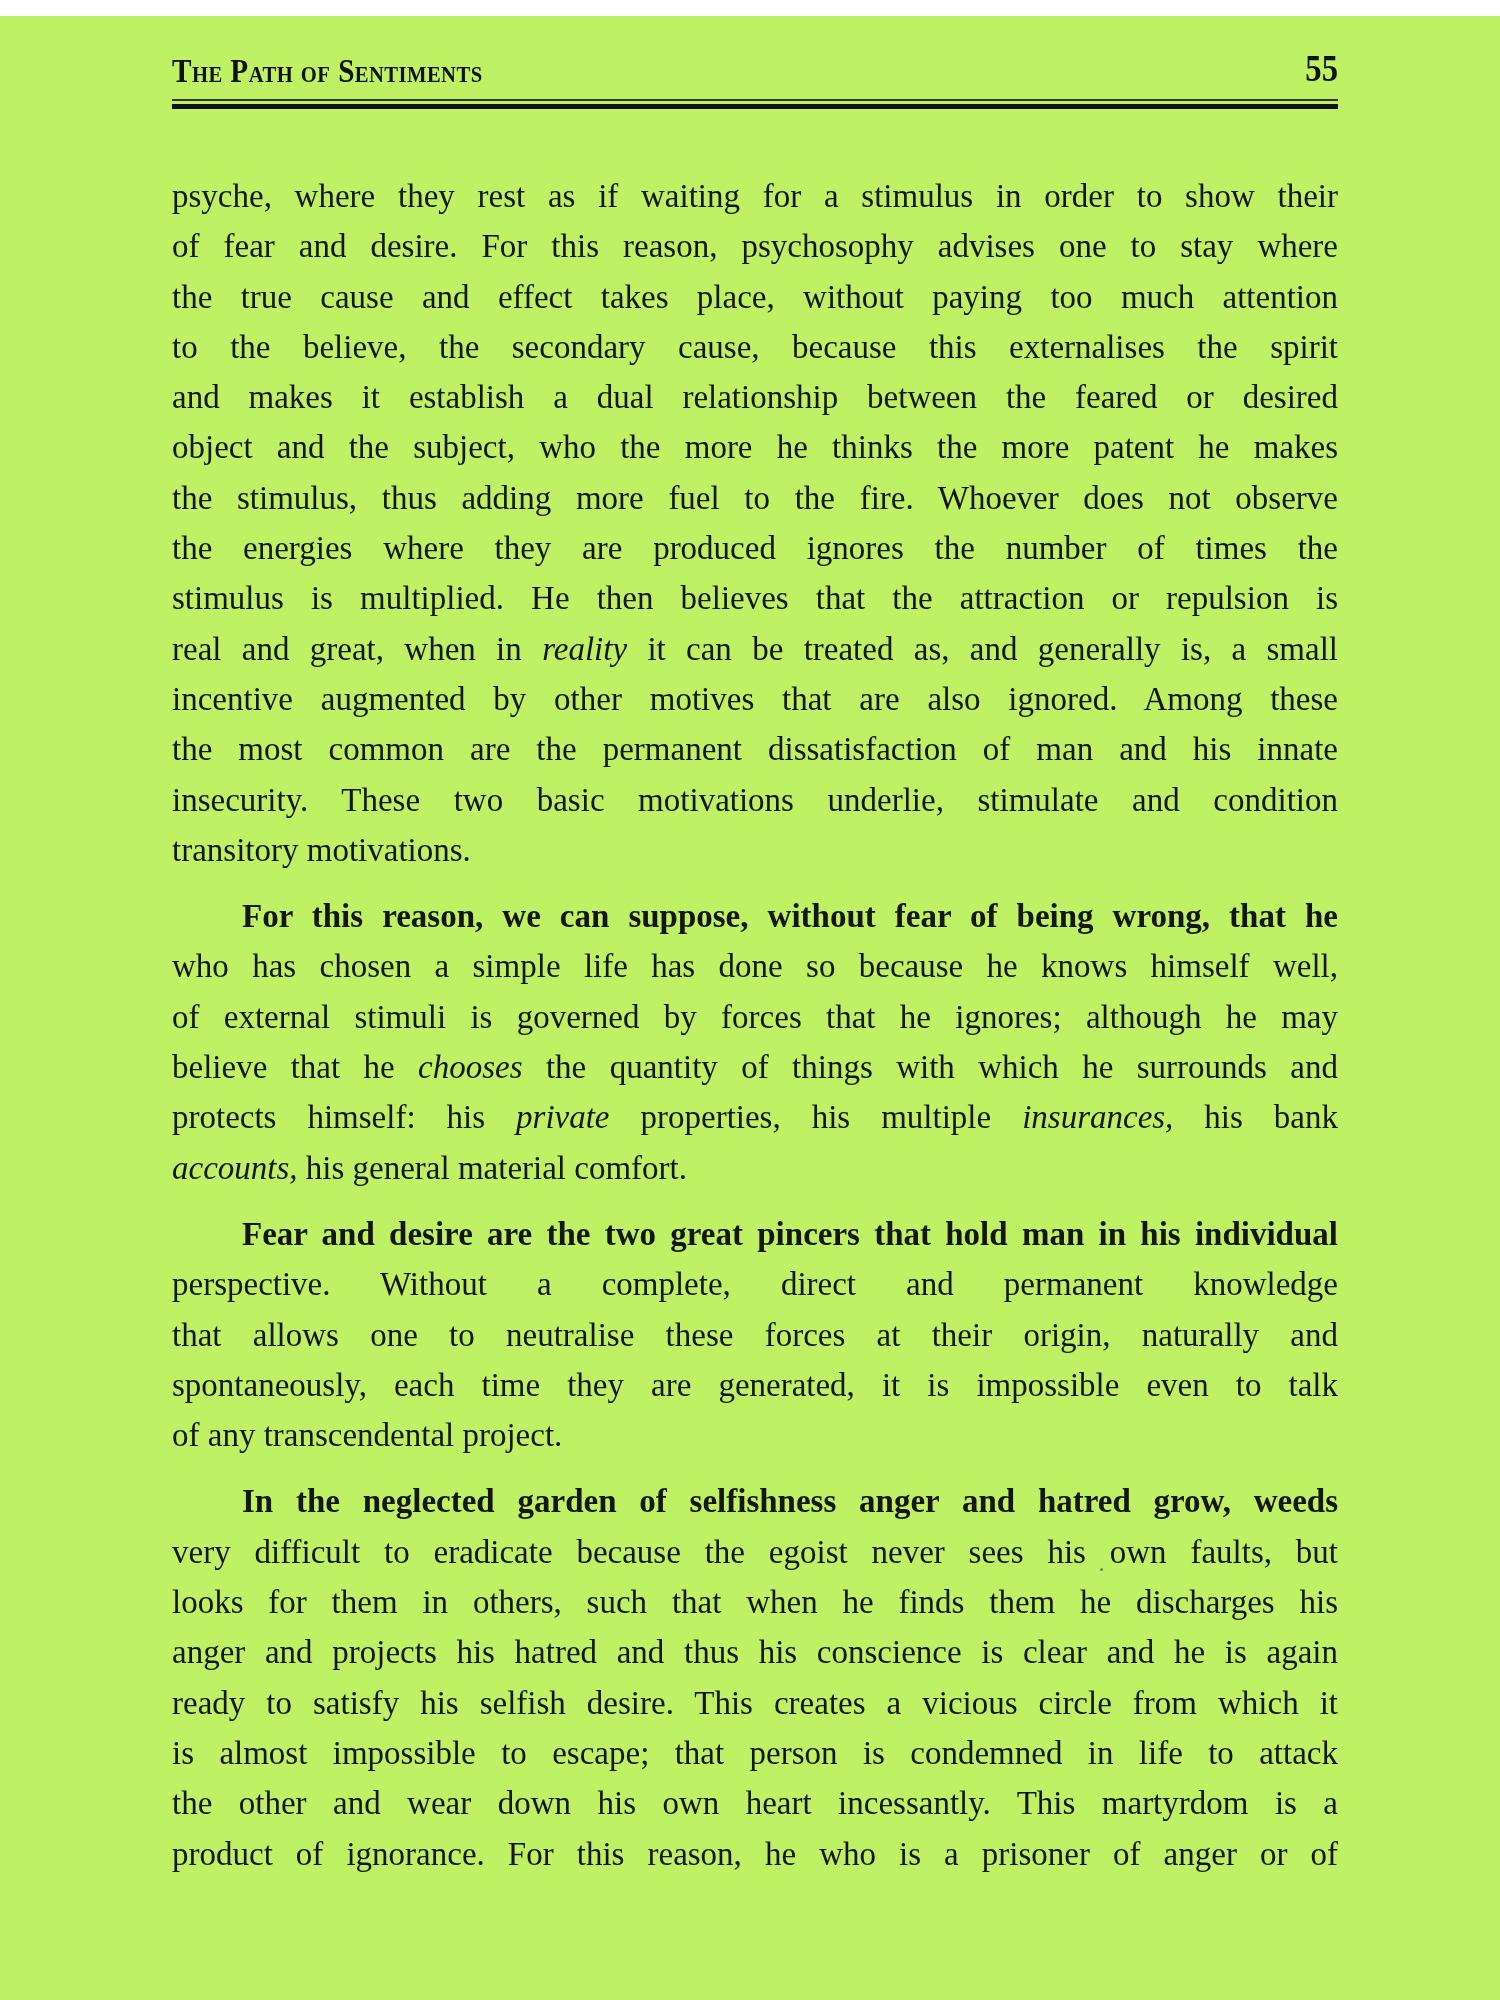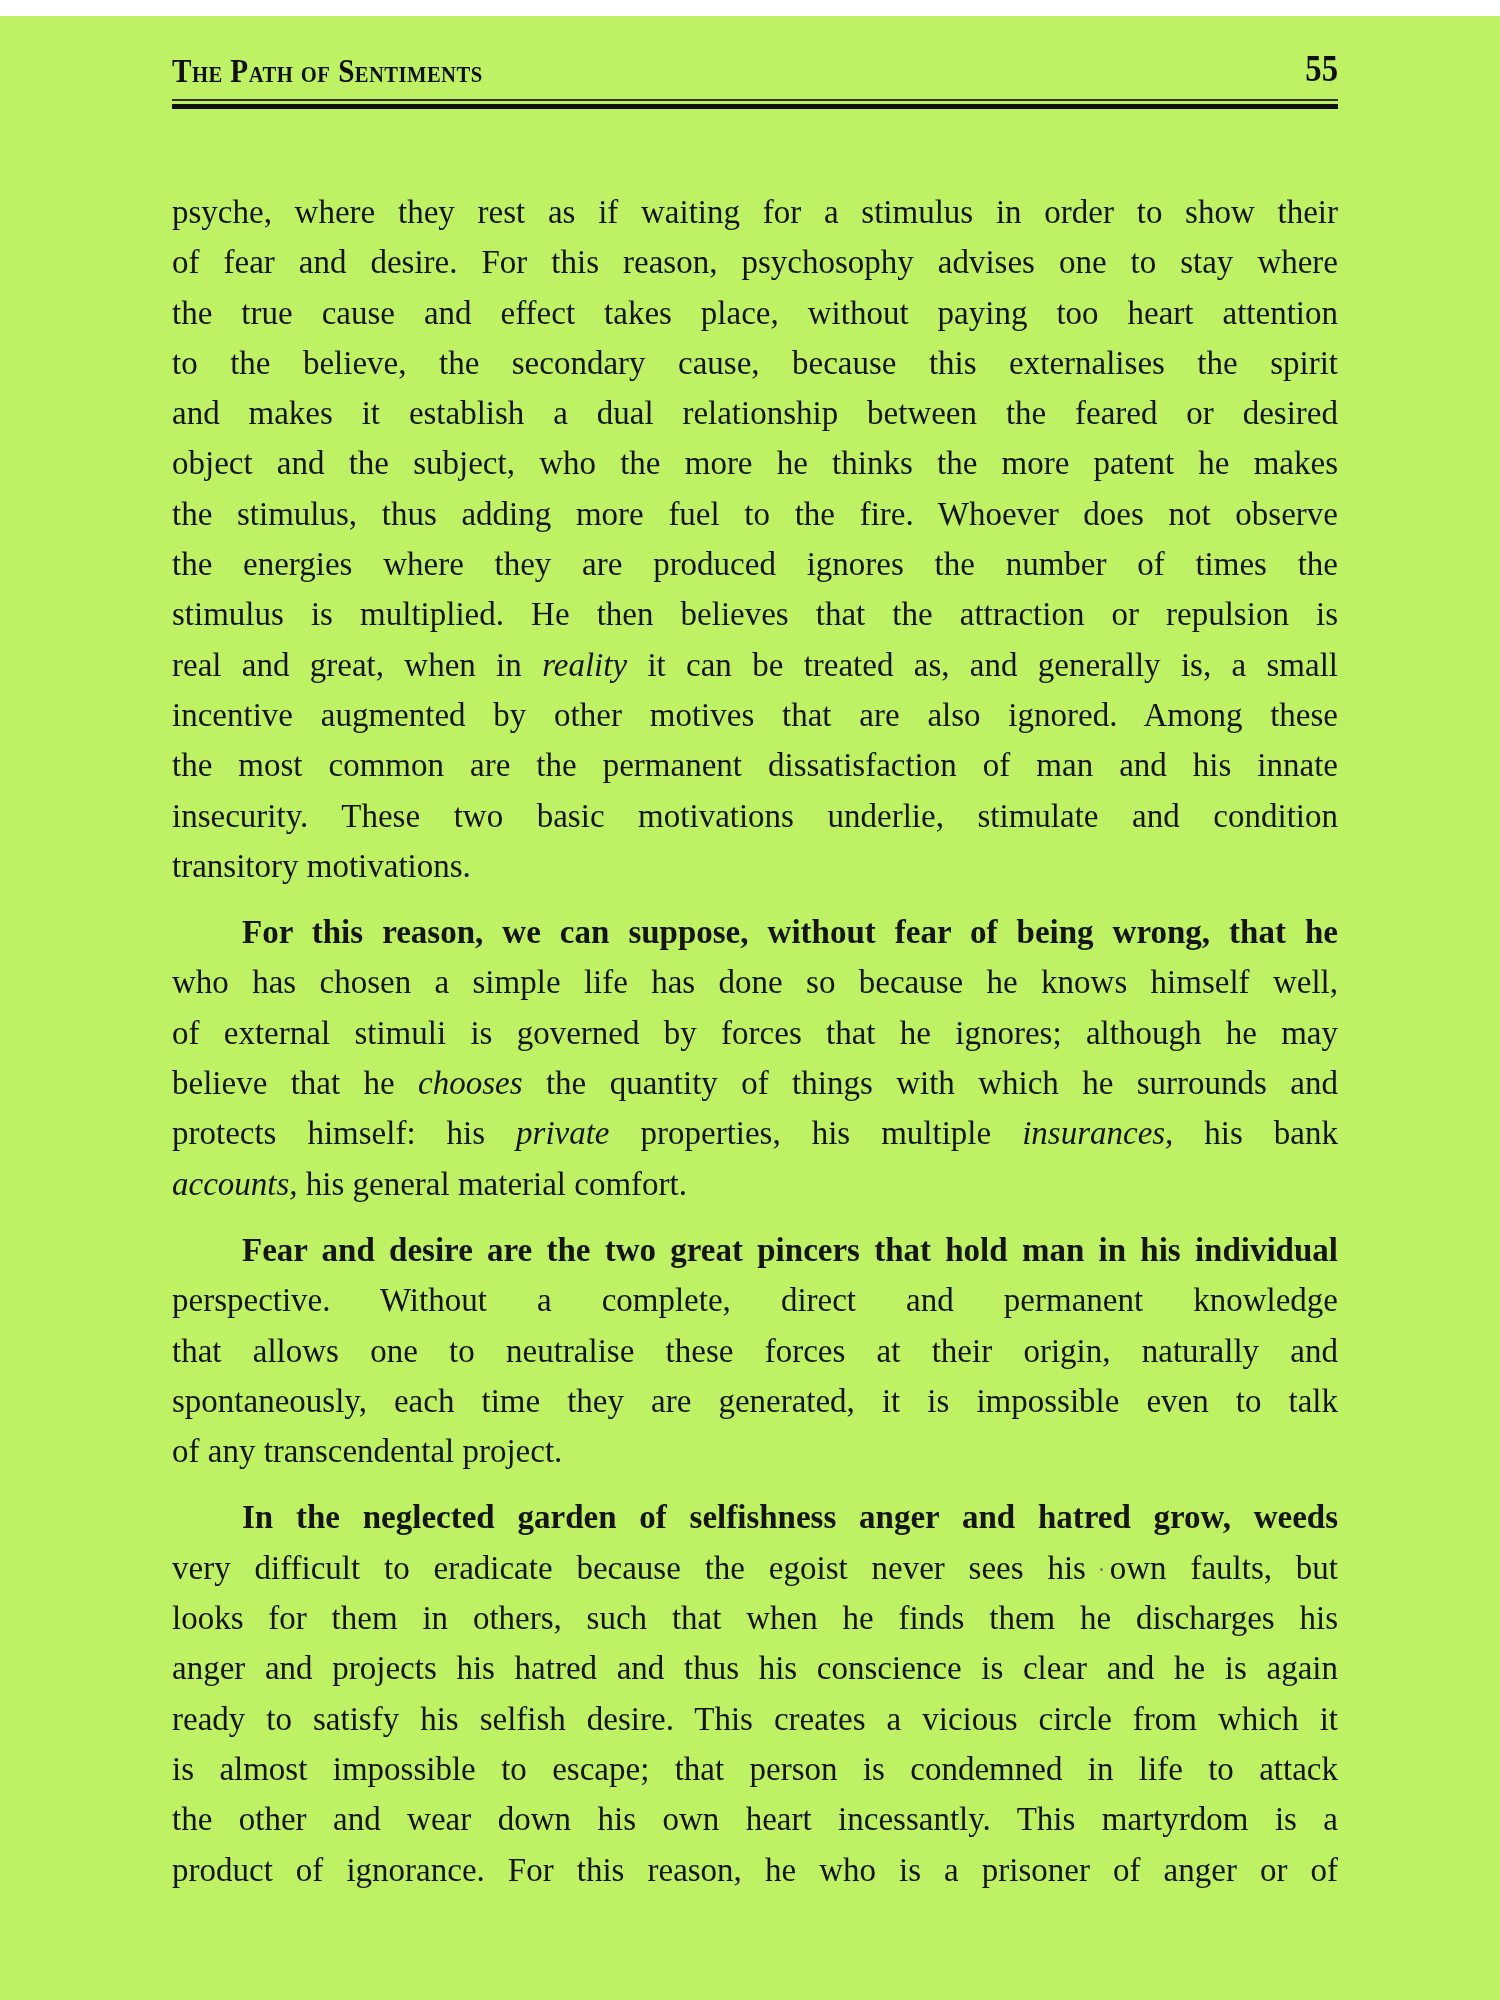--- a/index.html
+++ b/index.html
@@ -10,21 +10,21 @@
     display: flex; justify-content: space-between; align-items: flex-end;
     font-family: "Liberation Serif", "DejaVu Serif", serif; color: #111;
   }
   .head-title { font-weight: bold; font-size: 34px; font-variant: small-caps; letter-spacing: 0.5px; transform: scaleX(0.86); transform-origin: left bottom; white-space: nowrap; }
   .head-page { font-weight: bold; font-size: 38px; transform: scaleX(0.86); transform-origin: right bottom; }
   .rule-thin { position: absolute; left: 172px; right: 162px; top: 83px; height: 2px; background: #333; }
   .rule-thick { position: absolute; left: 172px; right: 162px; top: 88px; height: 5px; background: #111; }
   .body {
     position: absolute; left: 172px; width: 1166px; top: 155px;
     font-family: "Liberation Serif", "DejaVu Serif", serif; color: #151515;
-    font-size: 33px; line-height: 50.3px; text-align: justify; margin-top: 16px;
+    font-size: 33px; line-height: 50.3px; text-align: justify;
   }
   .line { display: block; height: 50.3px; white-space: nowrap; text-align-last: justify; text-align: justify; }
   .line.last { text-align-last: left; }
   .line.indent { padding-left: 70px; font-weight: bold; }
   .para-gap { height: 16px; }
   .line span.it { font-style: italic; }
   .speck { position: absolute; left: 1100px; top: 1552px; width: 3px; height: 3px; background: #777; border-radius: 50%; }
 </style>
 </head>
 <body>
@@ -34,21 +34,21 @@
     <span class="head-title">The Path of Sentiments</span>
     <span class="head-page">55</span>
   </div>
   <div class="rule-thin"></div>
   <div class="rule-thick"></div>
 
   <div class="body" id="body-text">
       <div>
         <span class="line"><span>psyche, where they rest as if waiting for a stimulus in order to show their</span></span>
         <span class="line"><span>of fear and desire. For this reason, psychosophy advises one to stay where</span></span>
-        <span class="line"><span>the true cause and effect takes place, without paying too heart attention</span></span>
+        <span class="line"><span>the true cause and effect takes place, without paying too much attention</span></span>
         <span class="line"><span>to the believe, the secondary cause, because this externalises the spirit</span></span>
         <span class="line"><span>and makes it establish a dual relationship between the feared or desired</span></span>
         <span class="line"><span>object and the subject, who the more he thinks the more patent he makes</span></span>
         <span class="line"><span>the stimulus, thus adding more fuel to the fire. Whoever does not observe</span></span>
         <span class="line"><span>the energies where they are produced ignores the number of times the</span></span>
         <span class="line"><span>stimulus is multiplied. He then believes that the attraction or repulsion is</span></span>
         <span class="line"><span>real and great, when in </span><span class="it">reality</span><span> it can be treated as, and generally is, a small</span></span>
         <span class="line"><span>incentive augmented by other motives that are also ignored. Among these</span></span>
         <span class="line"><span>the most common are the permanent dissatisfaction of man and his innate</span></span>
         <span class="line"><span>insecurity. These two basic motivations underlie, stimulate and condition</span></span>

